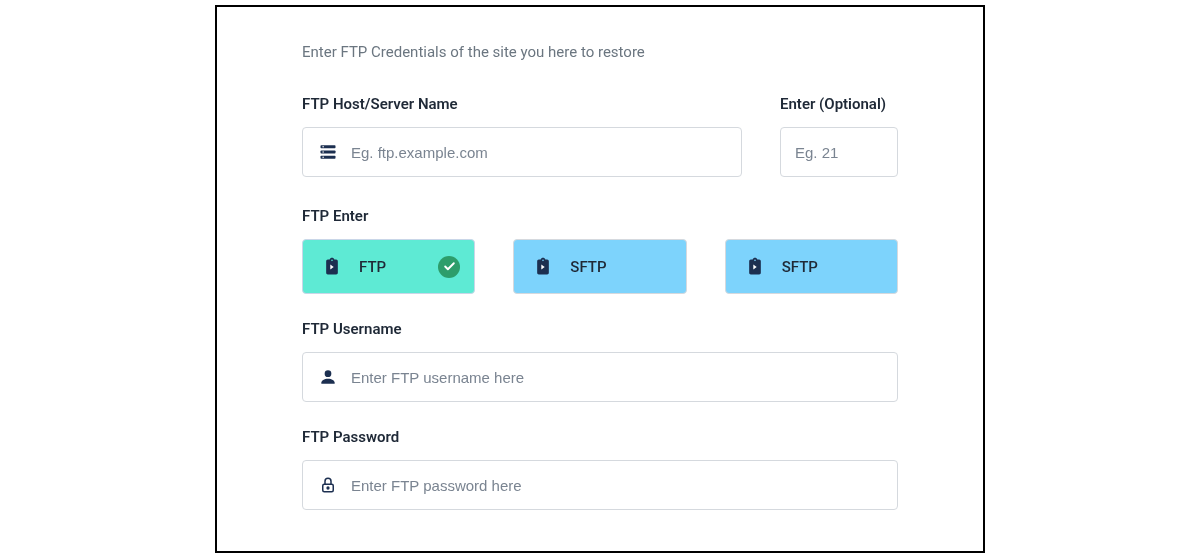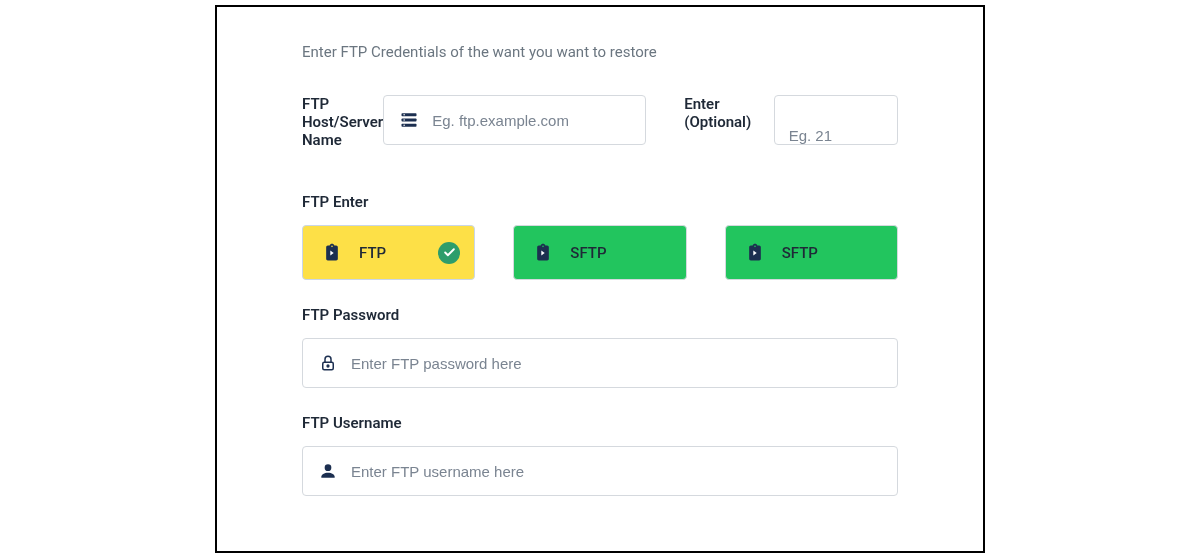--- a/index.html
+++ b/index.html
@@ -29,21 +29,21 @@
       font-weight: 400;
       margin-bottom: 34px;
     }
     .row {
       display: flex;
       gap: 38px;
       margin-bottom: 30px;
     }
     .field-group {
       display: flex;
-      flex-direction: row;
+      flex-direction: column;
     }
     .field-group.grow {
       flex: 1;
     }
     .label {
       color: #1f2937;
       font-size: 15px;
       font-weight: 600;
       margin-bottom: 14px;
     }
@@ -71,44 +71,43 @@
       outline: none;
       font-size: 15px;
       color: #737373;
       flex: 1;
       background: transparent;
     }
     .input-box input::placeholder {
       color: #7a8491;
     }
     .port-input {
-      width: 142px;
-      align-items: flex-end;
+      width: 118px;
     }
     .port-input input {
       width: 100%;
     }
     .type-row {
       display: flex;
       gap: 38px;
     }
     .type-card {
       flex: 1;
       border: 1px solid #d5d9de;
       border-radius: 4px;
       height: 55px;
       display: flex;
       align-items: center;
       padding: 0 18px;
       cursor: pointer;
-      background: #22c55e;
+      background: #7dd3fc;
       position: relative;
     }
     .type-card.selected {
-      background: #fde047;
+      background: #5eead4;
       border-color: #c9d6e8;
     }
     .type-card .card-icon {
       width: 22px;
       height: 22px;
       margin-right: 16px;
       color: #1c2f50;
       display: flex;
       align-items: center;
       justify-content: center;
@@ -135,21 +134,21 @@
       margin-bottom: 26px;
     }
     svg {
       display: block;
     }
   </style>
 </head>
 <body>
 
 <div class="frame">
-  <div class="subtitle">Enter FTP Credentials of the want you want to restore</div>
+  <div class="subtitle">Enter FTP Credentials of the site you here to restore</div>
 
   <div class="row">
     <div class="field-group grow">
       <div class="label">FTP Host/Server Name</div>
       <div class="input-box">
         <span class="icon-slot">
           <svg width="18" height="18" viewBox="0 0 24 24" fill="currentColor">
             <rect x="2" y="3" width="20" height="4" rx="1"></rect>
             <rect x="2" y="10" width="20" height="4" rx="1"></rect>
             <rect x="2" y="17" width="20" height="4" rx="1"></rect>
@@ -201,38 +200,38 @@
             <path d="M17 3h-2.18C14.4 1.84 13.3 1 12 1s-2.4.84-2.82 2H7c-1.1 0-2 .9-2 2v14c0 1.1.9 2 2 2h10c1.1 0 2-.9 2-2V5c0-1.1-.9-2-2-2zm-5 0c.55 0 1 .45 1 1s-.45 1-1 1-1-.45-1-1 .45-1 1-1z"></path>
             <path d="M10 15l4-3-4-3v6z" fill="#fff"></path>
           </svg>
         </span>
         <span class="card-label">SFTP</span>
       </div>
     </div>
   </div>
 
   <div class="section">
+    <div class="label">FTP Username</div>
+    <div class="input-box">
+      <span class="icon-slot">
+        <svg width="20" height="20" viewBox="0 0 24 24" fill="currentColor">
+          <circle cx="12" cy="8" r="4"></circle>
+          <path d="M12 14c-4.5 0-8 2.3-8 5v1h16v-1c0-2.7-3.5-5-8-5z"></path>
+        </svg>
+      </span>
+      <input type="text" placeholder="Enter FTP username here" style="">
+    </div>
+  </div>
+
+  <div class="section">
     <div class="label">FTP Password</div>
     <div class="input-box">
       <span class="icon-slot">
         <svg width="18" height="18" viewBox="0 0 24 24" fill="none" stroke="currentColor" stroke-width="2">
           <rect x="5" y="11" width="14" height="10" rx="2"></rect>
           <path d="M8 11V7a4 4 0 0 1 8 0v4"></path>
           <circle cx="12" cy="16" r="1.2" fill="currentColor"></circle>
         </svg>
       </span>
       <input type="password" placeholder="Enter FTP password here" style="">
     </div>
   </div>
-
-  <div class="section">
-    <div class="label">FTP Username</div>
-    <div class="input-box">
-      <span class="icon-slot">
-        <svg width="20" height="20" viewBox="0 0 24 24" fill="currentColor">
-          <circle cx="12" cy="8" r="4"></circle>
-          <path d="M12 14c-4.5 0-8 2.3-8 5v1h16v-1c0-2.7-3.5-5-8-5z"></path>
-        </svg>
-      </span>
-      <input type="text" placeholder="Enter FTP username here" style="">
-    </div>
-  </div>
 </div>
 
 </body></html>

